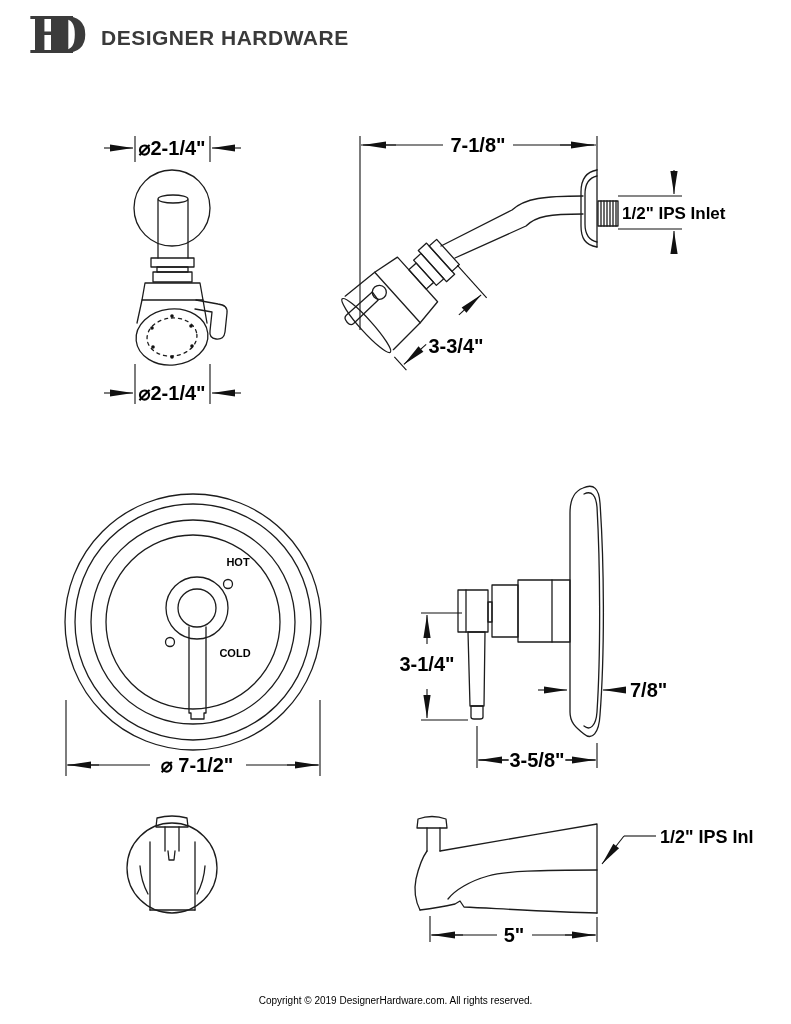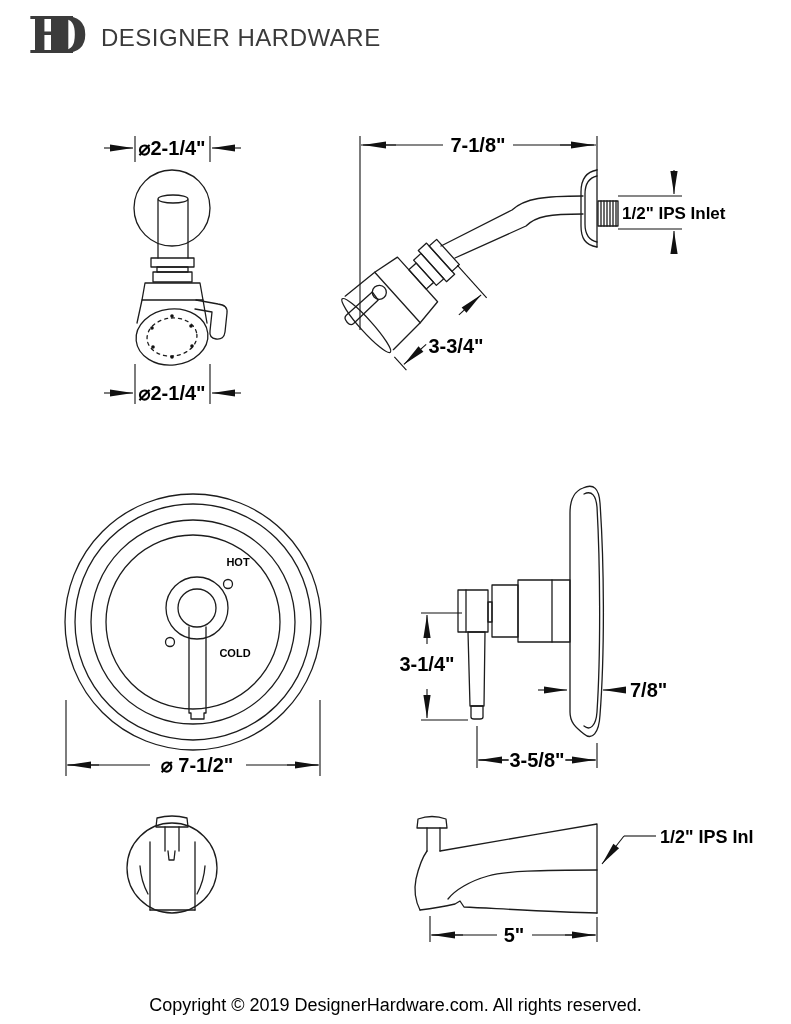--- a/index.html
+++ b/index.html
@@ -1,33 +1,33 @@
 <!DOCTYPE html>
 <html><head>
 <meta charset="utf-8">
 <style>
   html,body{margin:0;padding:0;}
   body{width:791px;height:1024px;background:#ffffff;position:relative;overflow:hidden;
        font-family:"Liberation Sans",sans-serif;}
   .page{position:absolute;inset:0;}
   header{position:absolute;left:27px;top:8px;display:flex;align-items:center;gap:8px;}
-  .brand{font-size:24px;letter-spacing:0.5px;color:#3a3a3a;font-weight:400;margin-left:4px;margin-top:6px;}
+  .brand{font-size:21px;letter-spacing:0.5px;color:#3a3a3a;font-weight:700;margin-left:4px;margin-top:6px;}
   .monogram{width:62px;height:54px;}
   .monogram text{font-family:"DejaVu Serif","Liberation Serif",serif;font-weight:bold;
                  font-size:50px;fill:#3b3b3b;}
   svg.diagram{position:absolute;left:0;top:0;}
   .ln{stroke:#1c1c1c;stroke-width:1.3;fill:none;stroke-linecap:round;stroke-linejoin:round;}
   .dim{stroke:#111111;stroke-width:1.1;fill:none;}
   .dt20{font:bold 20px "Liberation Sans",sans-serif;fill:#000;}
   .dt17{font:bold 17px "Liberation Sans",sans-serif;fill:#000;}
   .dt18{font:bold 18px "Liberation Sans",sans-serif;fill:#000;}
   .lbl{font:bold 11px "Liberation Sans",sans-serif;fill:#000;letter-spacing:0px;}
   .dot{fill:#111;stroke:none;}
   footer{position:absolute;left:0;right:0;top:995px;text-align:center;
-         font-size:18px;color:#000;}
+         font-size:10px;color:#000;}
 </style>
 </head>
 <body>
 
 <div class="page">
 
   <header>
     <svg class="monogram" viewBox="0 0 62 54">
       <text x="1" y="45">H</text>
       <text x="17" y="45">D</text>

